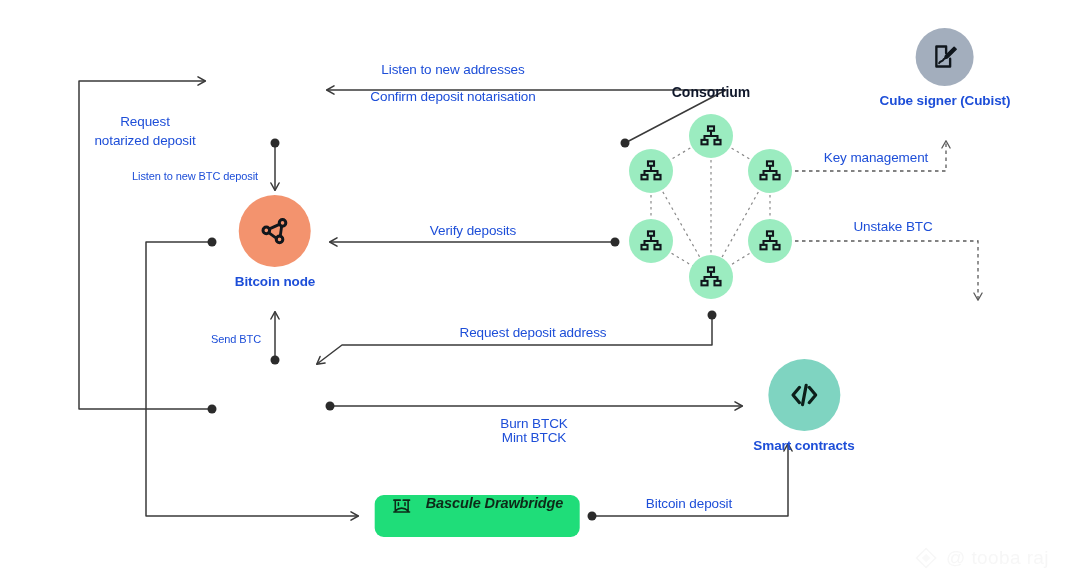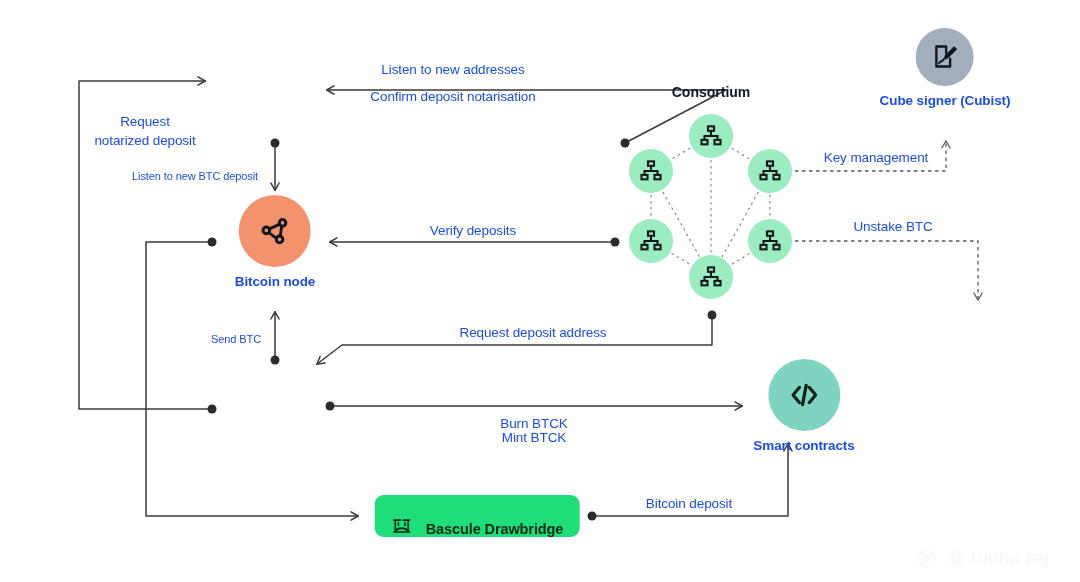--- a/index.html
+++ b/index.html
@@ -78,23 +78,24 @@
     color: #0f172a;
     white-space: nowrap;
   }
   .pill {
     position: absolute;
     transform: translate(-50%, -50%);
     background: #1fdd79;
     border-radius: 9px;
     height: 42px;
     display: flex;
-    align-items: flex-end;
+    align-items: flex-start;
     gap: 13px;
     padding: 0 16px;
+    font-style: italic;
   }
   .pill-label {
     font-size: 14.5px;
     font-weight: bold;
     color: #0d2a18;
     white-space: nowrap;
     letter-spacing: -0.1px;
   }
   .watermark {
     position: absolute;

